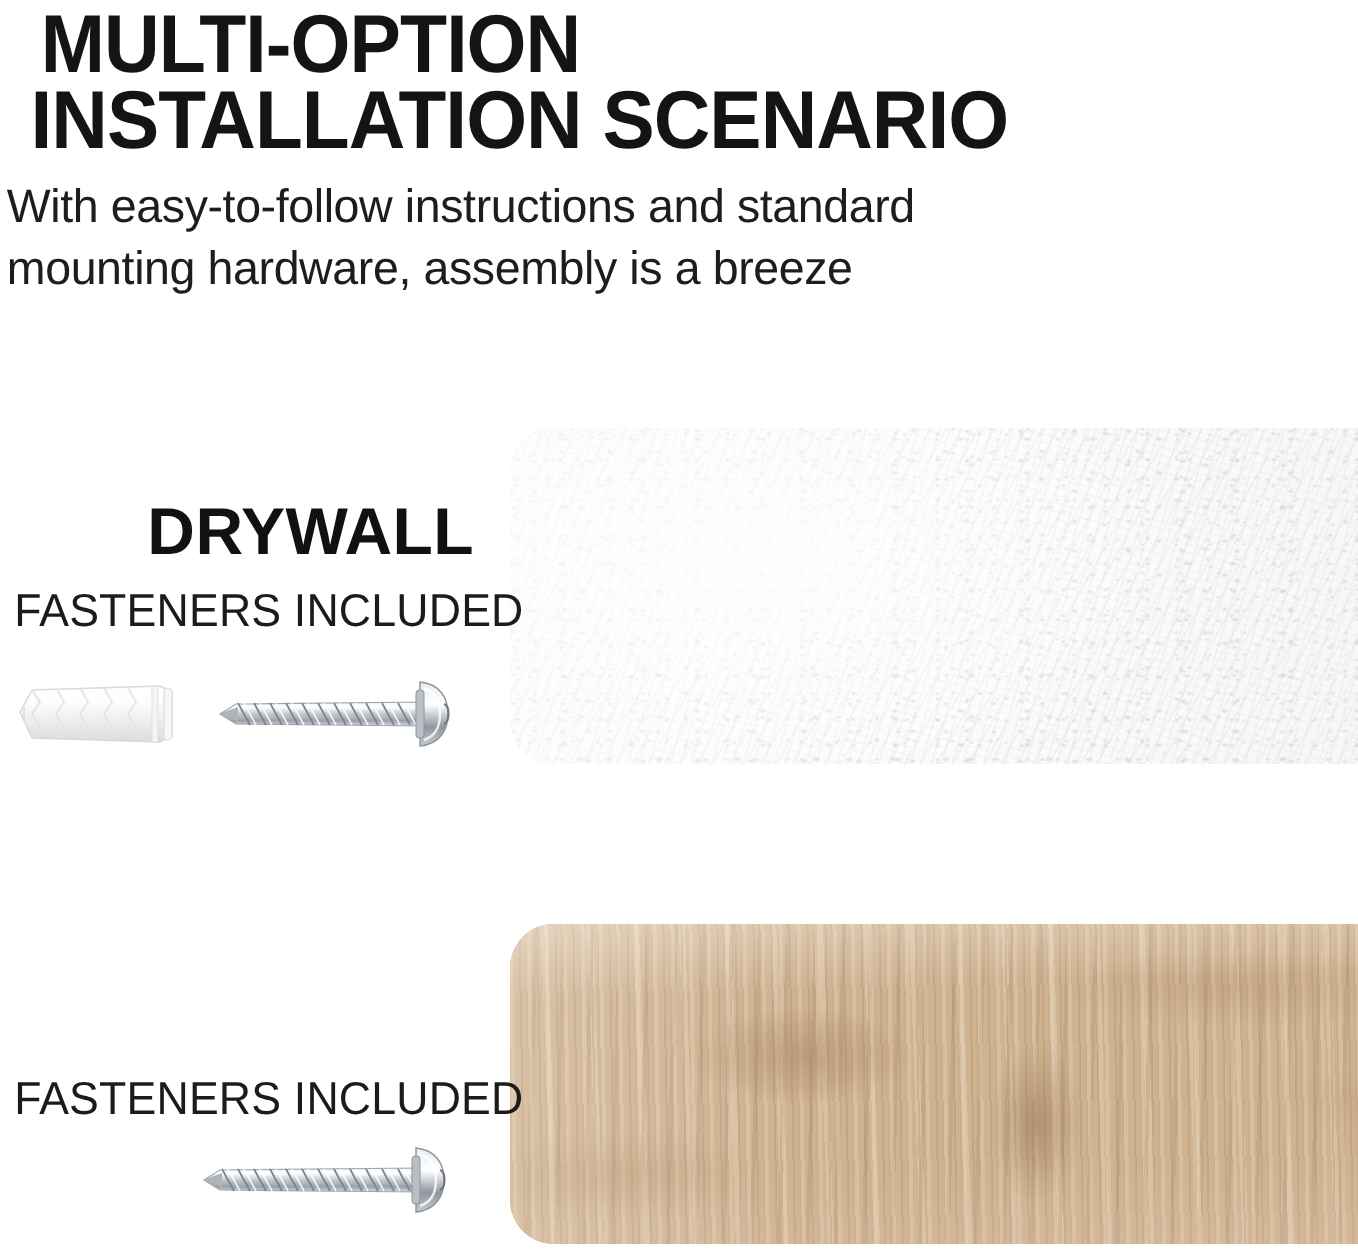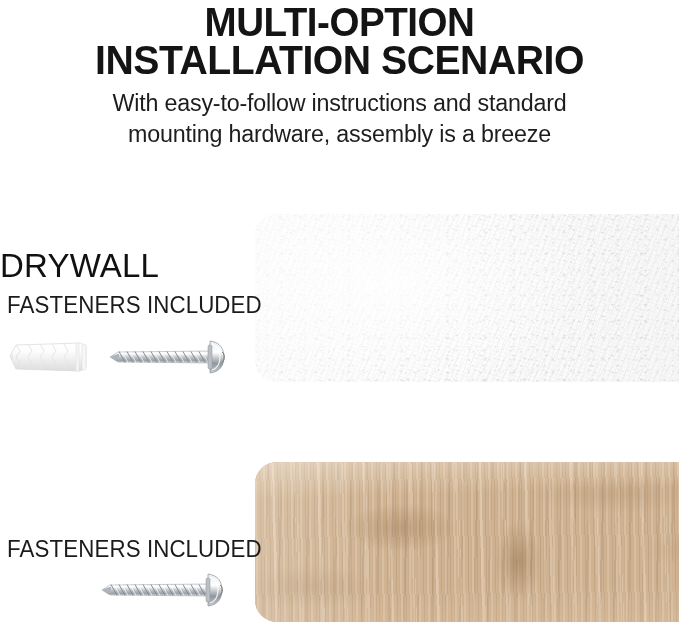--- a/index.html
+++ b/index.html
@@ -16,21 +16,21 @@
     font-family: "Liberation Sans", sans-serif;
   }
 
   
   #header {
     position: absolute;
     left: 0;
     top: 0;
     width: 679px;
     height: 160px;
-    text-align: center;
+    text-align: left;
   }
   #title-line1, #title-line2 {
     color: #141414;
     font-family: "Liberation Sans", sans-serif;
     font-weight: bold;
     letter-spacing: -0.5px;
     line-height: 1.0;
     white-space: nowrap;
     transform-origin: center center;
   }
@@ -157,24 +157,25 @@
     inset: 0;
     background:
       linear-gradient(178deg, rgba(255,250,242,.34) 0%, rgba(255,255,255,0) 22%, rgba(255,255,255,0) 74%, rgba(226,205,180,.26) 100%),
       linear-gradient(92deg, rgba(255,252,246,.20) 0%, rgba(255,255,255,0) 30%);
   }
 
   
   .section-heading {
     position: absolute;
     color: #111111;
-    font-weight: normal;
+    font-weight: bold;
     font-size: 33px;
     letter-spacing: 0.2px;
     white-space: nowrap;
+    text-align: right;
     line-height: 1;
   }
   .section-sub {
     position: absolute;
     color: #1b1b1b;
     font-weight: 300;
     font-size: 23px;
     letter-spacing: 0.1px;
     white-space: nowrap;
     text-align: right;

